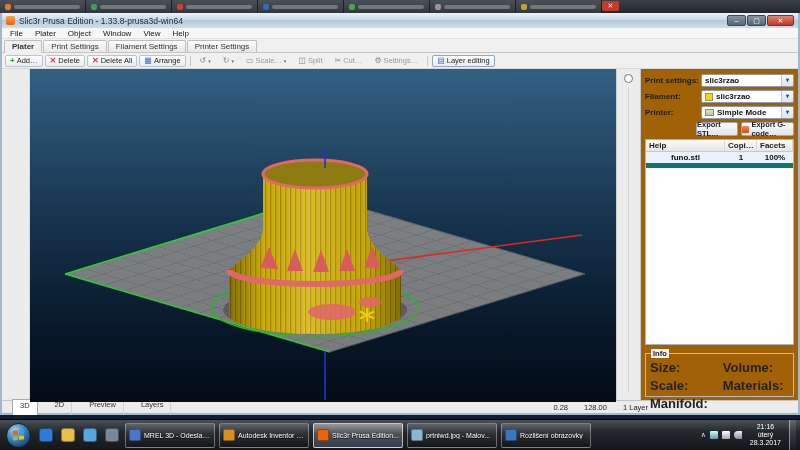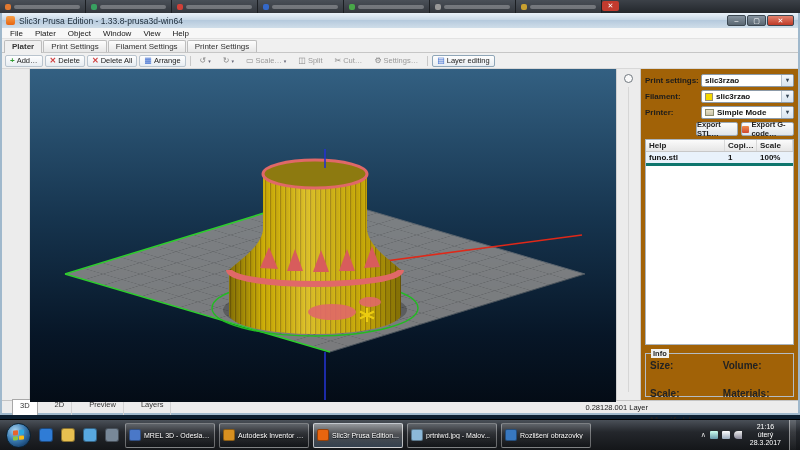--- a/index.html
+++ b/index.html
@@ -74,31 +74,31 @@
     background:linear-gradient(#fcfcfc,#dfe5eb);display:flex;align-items:center;justify-content:center;gap:2px;}
   .xbtn.stl{flex:1;} .xbtn.gco{flex:1.25;}
   .gico{width:7px;height:7px;background:linear-gradient(#f08a4a,#d04830);border-radius:1px;flex:none;}
 
   .objtable{flex:1;background:#fff;border:1px solid #aab4be;display:flex;flex-direction:column;
     font-size:8px;overflow:hidden;min-height:0;}
   .thead{display:flex;background:linear-gradient(#fbfbfb,#e6e6e6);border-bottom:1px solid #c8c8c8;color:#222;flex:none;}
   .th,.td{padding:1px 3px;overflow:hidden;white-space:nowrap;}
   .th{border-right:1px solid #d8d8d8;}
   .c-name{flex:1;} .c-cop{width:32px;flex:none;} .c-scale{width:36px;flex:none;}
-  .trow{display:flex;background:#e9f2fb;border-bottom:3px solid #0f766e;color:#111;flex:none;}
+  .trow{display:flex;background:#e9f2fb;border-bottom:5px solid #0f766e;color:#111;flex:none;text-align:center;}
 
   .infobox{border:1px solid #b4bcc4;position:relative;margin-top:5px;padding:6px 4px 2px;height:44px;flex:none;}
   .infotitle{position:absolute;top:-5px;left:5px;background:#f0f0f0;font-size:7.5px;color:#222;padding:0 2px;}
-  .igrid{display:grid;grid-template-columns:1.1fr 1fr;row-gap:17px;font-size:10px;color:#222;}
+  .igrid{display:grid;grid-template-columns:1.1fr 1fr;row-gap:3px;font-size:13px;color:#222;}
 
   .bottombar{height:13px;background:#ececec;border-top:1px solid #c4c4c4;
     display:flex;align-items:center;font-size:7.5px;color:#333;flex:none;}
   .vtab{padding:0 7px;height:16px;line-height:12px;border-right:1px solid #d2d2d2;margin-left:10px;}
   .vtab.active{background:#fff;border:1px solid #a8a8a8;border-bottom:none;}
-  .bstatus{margin-left:auto;display:flex;align-items:center;gap:0;padding-right:150px;color:#222;}
+  .bstatus{margin-left:auto;display:flex;align-items:center;gap:16px;padding-right:150px;color:#222;}
 
   
   .taskbar{position:absolute;left:0;bottom:0;width:800px;height:31px;
     background:linear-gradient(#4a5058,#24272c 40%,#141619);border-top:1px solid #000;
     display:flex;align-items:center;padding:0 2px;}
   .orb{width:25px;height:25px;border-radius:50%;flex:none;margin:0 4px;
     background:radial-gradient(circle at 35% 28%,#a8d2ee,#3a7cb4 45%,#123a66 85%);
     border:1px solid #0a2030;display:flex;align-items:center;justify-content:center;}
   .flag{width:11px;height:10px;display:grid;grid-template-columns:1fr 1fr;gap:1px;transform:skewY(-6deg);}
   .flag i{border-radius:1px;}
@@ -342,21 +342,21 @@
         <span class="xbtn gco">
           <span class="gico"></span>
           <span>Export G-code…</span>
         </span>
       </div>
 
       <div class="objtable">
         <div class="thead">
           <span class="th c-name">Help</span>
           <span class="th c-cop">Copi…</span>
-          <span class="th c-scale">Scale</span>
+          <span class="th c-scale">Facets</span>
         </div>
         <div class="trow">
           <span class="td c-name">funo.stl</span>
           <span class="td c-cop">1</span>
           <span class="td c-scale">100%</span>
         </div>
       </div>
 
       <div class="infobox">
         <span class="infotitle">Info</span>

